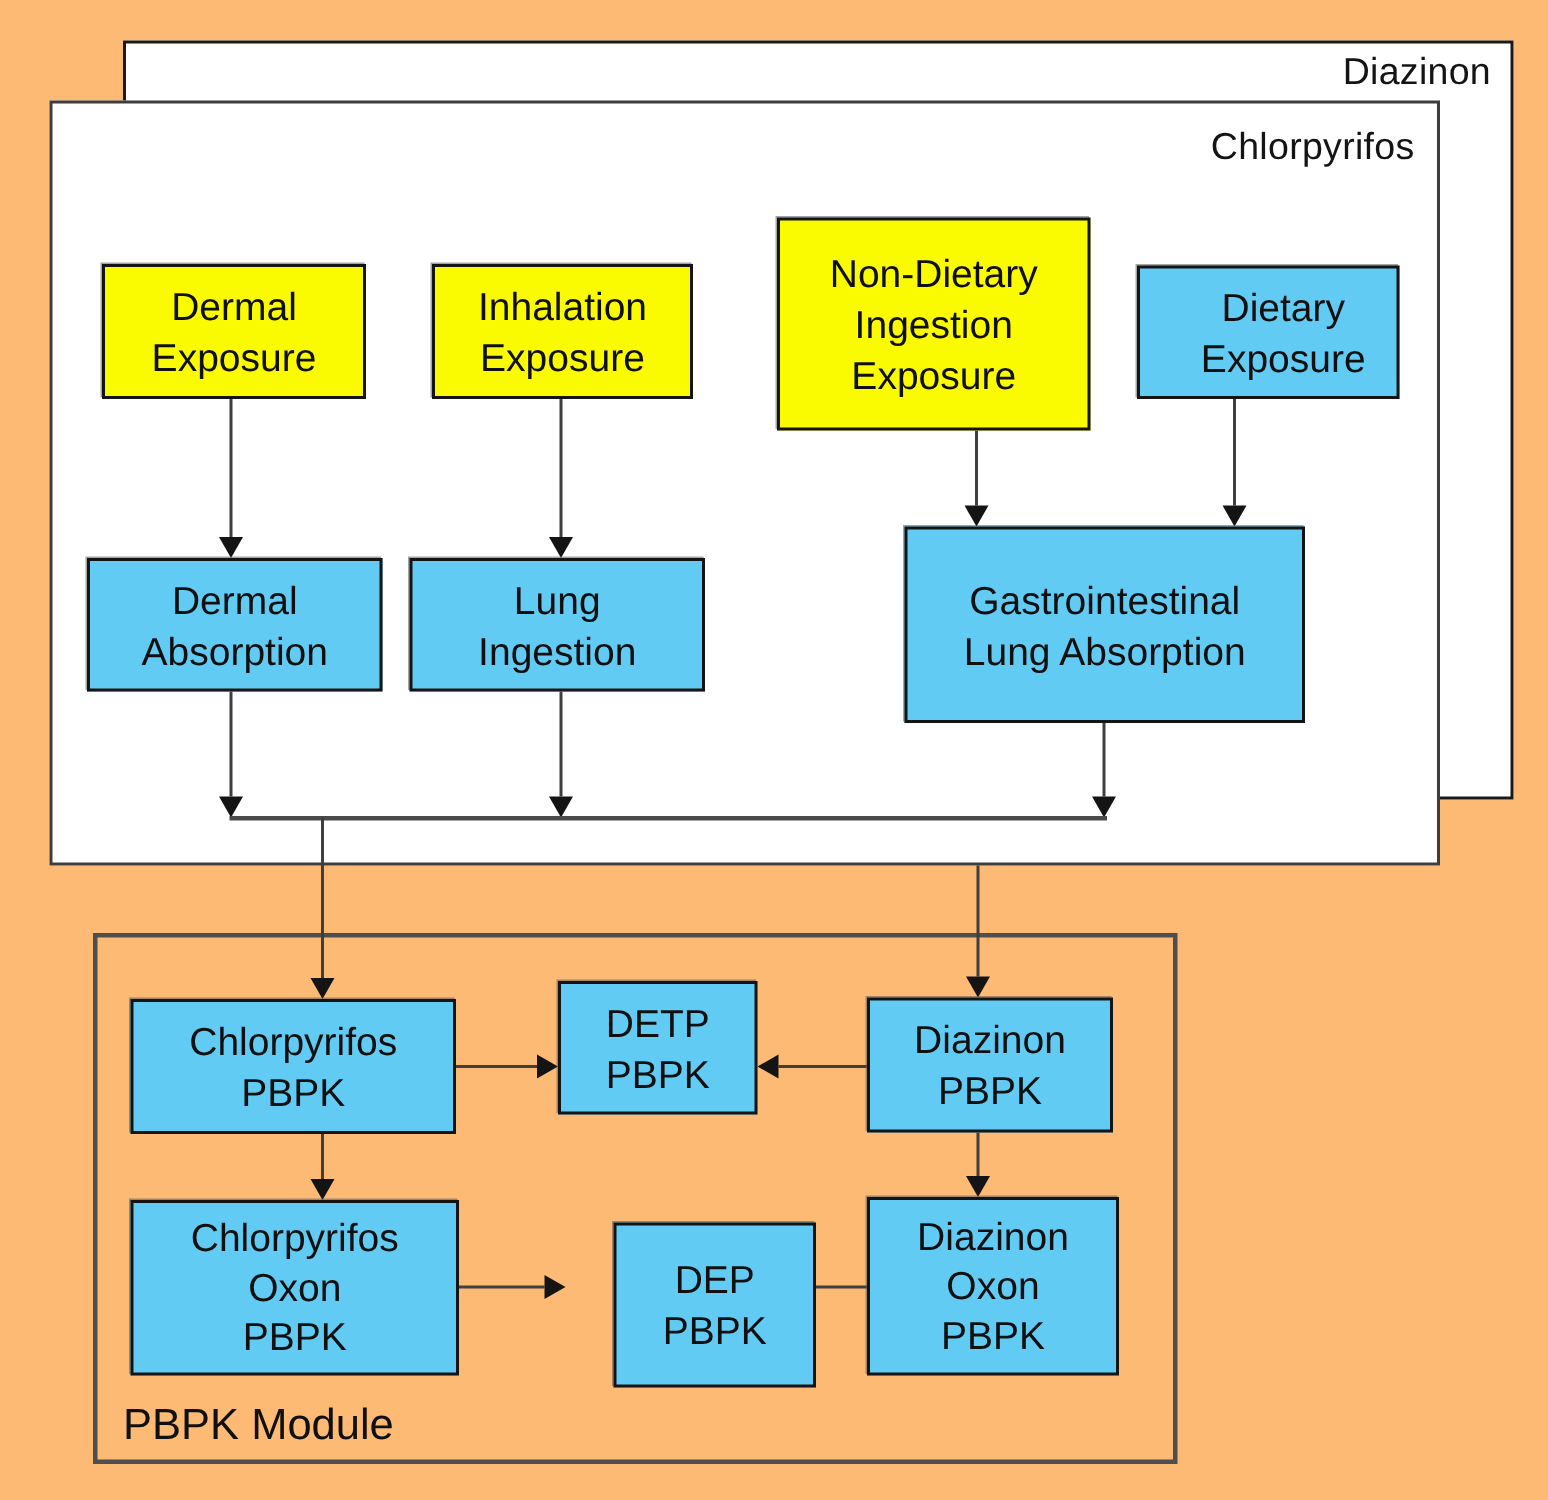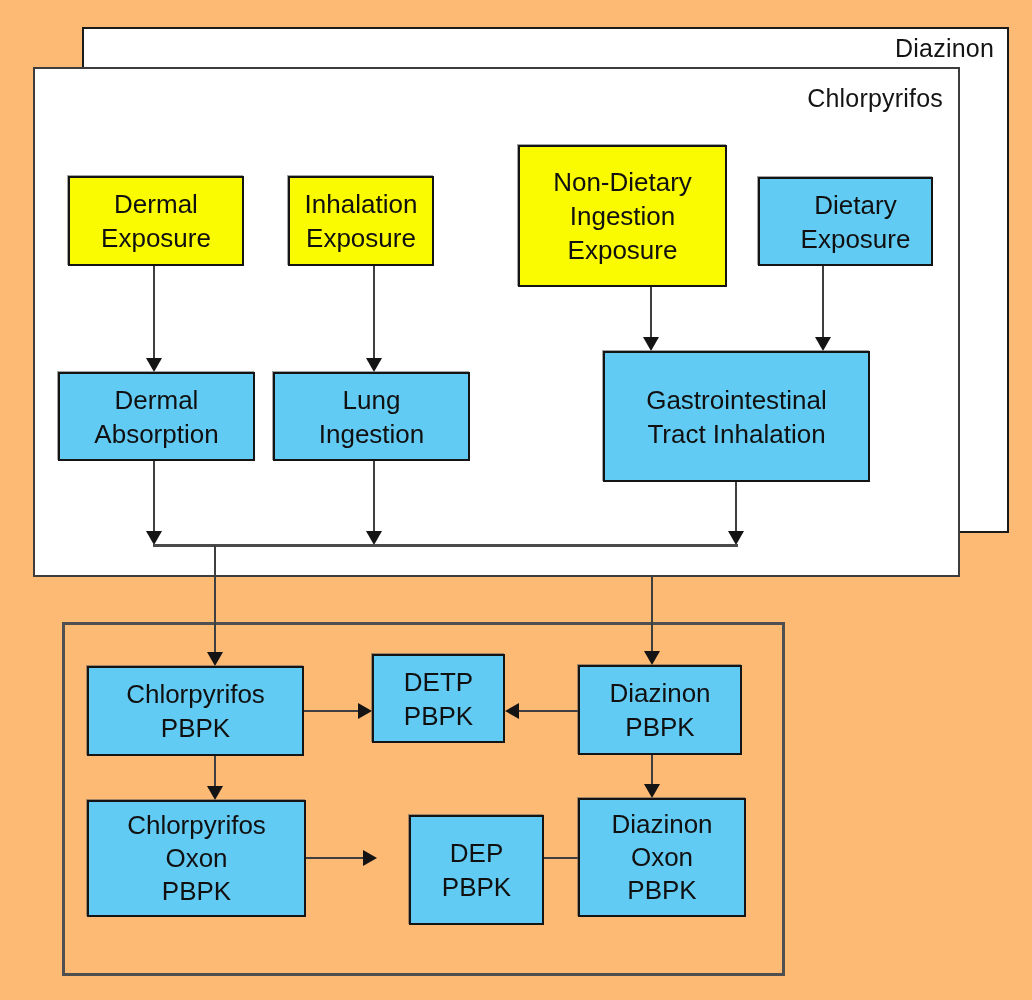--- a/index.html
+++ b/index.html
@@ -35,20 +35,21 @@
 
 <div id="stage">
 
   <div class="frame" style="left:82px;top:27px;width:927px;height:506px;border-color:#1a1a1a;"></div>
   <div class="frame" style="left:33px;top:67px;width:927px;height:510px;border-color:#3d3d3d;"></div>
 
   <div class="frame-label" style="left:82px;top:34px;width:912px;padding-right:16px;">Diazinon</div>
   <div class="frame-label" style="left:33px;top:84px;width:910px;padding-right:18px;">Chlorpyrifos</div>
 
   <div class="module" style="left:62px;top:622px;width:723px;height:354px;"></div>
+  <div class="module-label" style="left:82px;top:934px;">PBPK Module</div>
 
   <div class="vline" style="left:153px;top:266px;height:92px;"></div>
   <div class="ah ah-down" style="left:146px;top:358px;"></div>
 
   <div class="vline" style="left:373px;top:266px;height:92px;"></div>
   <div class="ah ah-down" style="left:366px;top:358px;"></div>
 
   <div class="vline" style="left:650px;top:287px;height:50px;"></div>
   <div class="ah ah-down" style="left:643px;top:337px;"></div>
 
@@ -86,38 +87,38 @@
 
   <div class="hline" style="left:306px;top:857px;width:57px;"></div>
   <div class="ah ah-right" style="left:363px;top:850px;"></div>
 
   <div class="hline" style="left:526px;top:857px;width:52px;"></div>
   <div class="ah ah-left" style="left:512px;top:850px;"></div>
 
   <div class="box" style="left:68px;top:176px;width:176px;height:90px;" data-color="yellow">Dermal
 Exposure</div>
 
-  <div class="box" style="left:288px;top:176px;width:146px;height:90px;" data-color="yellow">Inhalation
+  <div class="box" style="left:288px;top:176px;width:174px;height:90px;" data-color="yellow">Inhalation
 Exposure</div>
 
   <div class="box" style="left:518px;top:145px;width:209px;height:142px;" data-color="yellow">Non-Dietary
 Ingestion
 Exposure</div>
 
   <div class="box" style="left:758px;top:177px;width:175px;height:89px;padding-left:20px;" data-color="blue">Dietary
 Exposure</div>
 
   <div class="box" style="left:58px;top:372px;width:197px;height:89px;" data-color="blue">Dermal
 Absorption</div>
 
   <div class="box" style="left:273px;top:372px;width:197px;height:89px;" data-color="blue">Lung
 Ingestion</div>
 
   <div class="box" style="left:603px;top:351px;width:267px;height:131px;" data-color="blue">Gastrointestinal
-Tract Inhalation</div>
+Lung Absorption</div>
 
   <div class="box" style="left:87px;top:666px;width:217px;height:90px;" data-color="blue">Chlorpyrifos
 PBPK</div>
 
   <div class="box" style="left:372px;top:654px;width:133px;height:89px;" data-color="blue">DETP
 PBPK</div>
 
   <div class="box" style="left:578px;top:665px;width:164px;height:90px;" data-color="blue">Diazinon
 PBPK</div>
 

